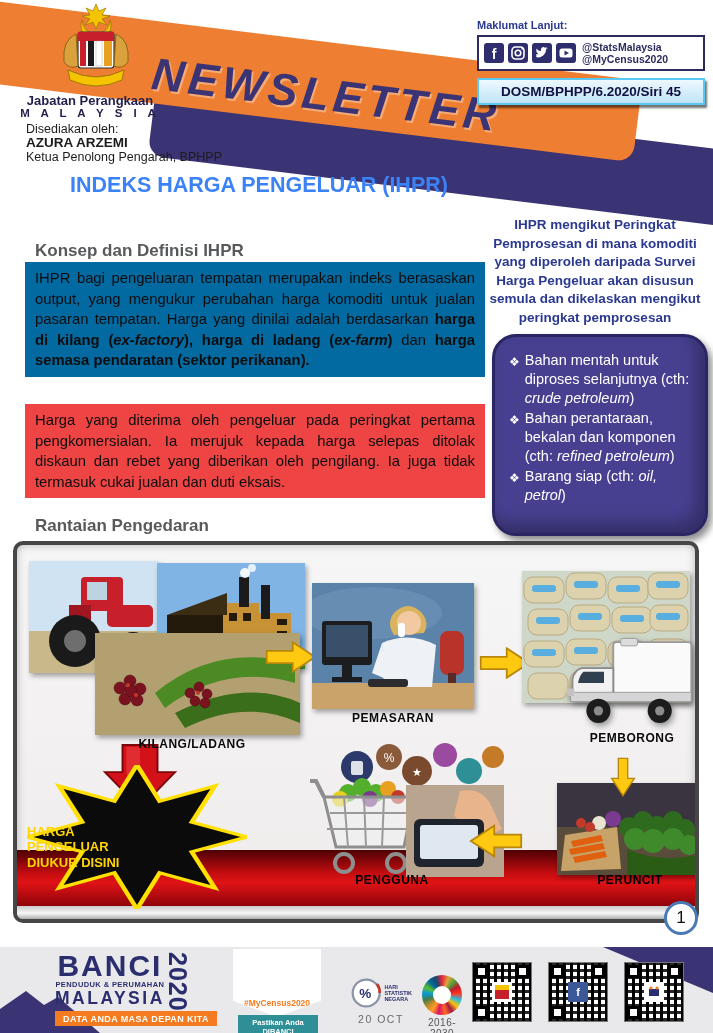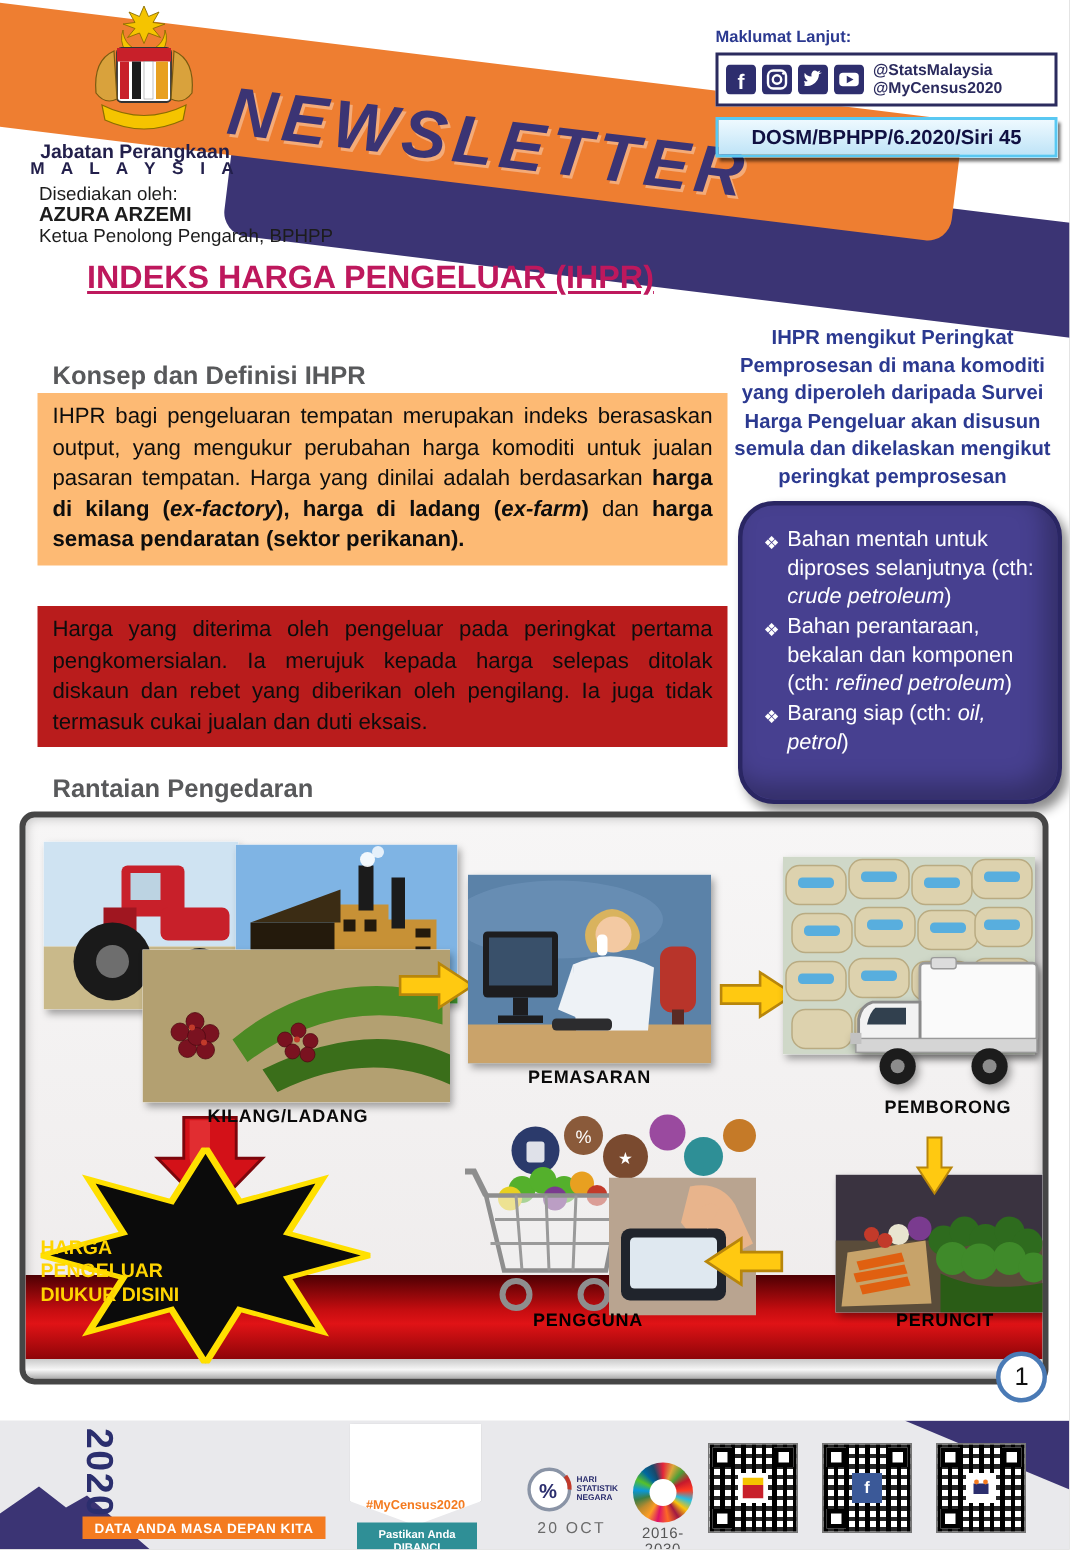--- a/index.html
+++ b/index.html
@@ -32,27 +32,27 @@
   .ref-badge{margin-top:7px;background:linear-gradient(#eef9ff,#bfe4f7);border:2px solid #59C8F2;
       box-shadow:2px 3px 2px rgba(0,0,0,.55);padding:4px 8px;text-align:center;
       font-size:13.5px;font-weight:800;color:#101042;white-space:nowrap;}
 
   .prepared{position:absolute;left:26px;top:122px;z-index:6;line-height:14px;color:#1c1c1c;}
   .prepared .p1{font-size:12.5px;}
   .prepared .p2{font-size:13.5px;font-weight:800;}
   .prepared .p3{font-size:12.5px;}
 
   
-  .title{position:absolute;left:14px;top:170px;width:466px;text-align:center;
-      color:#be185d;font-size:21.5px;font-weight:800;line-height:31px;text-decoration:underline;}
+  .title{position:absolute;left:26px;top:170px;width:466px;text-align:center;
+      color:#3b82f6;font-size:21.5px;font-weight:800;line-height:31px;}
   .h-sec{position:absolute;font-size:17px;font-weight:800;color:#58595B;}
   .box-def{position:absolute;left:25px;width:440px;padding:6px 10px;font-size:14.8px;line-height:20.5px;
       text-align:justify;color:#0d0d0d;}
-  .box-blue{top:262px;background:#fdba74;}
-  .box-pink{top:404px;background:#b91c1c;}
+  .box-blue{top:262px;background:#0369a1;}
+  .box-pink{top:404px;background:#ef4444;}
 
   .side-intro{position:absolute;left:479px;top:216px;width:232px;text-align:center;
       font-size:13.5px;font-weight:800;color:#2B3990;line-height:18.5px;}
   .purple-box{position:absolute;left:492px;top:334px;width:186px;height:172px;background:#474090;
       border:3px solid #2A2663;border-radius:24px;color:#fff;padding:14px 10px 10px 14px;
       box-shadow:4px 5px 7px rgba(0,0,0,.45), inset -8px -10px 16px rgba(0,0,0,.28);}
   .purple-box ul{margin:0;padding:0;list-style:none;font-size:14.5px;line-height:19px;}
   .purple-box li{display:flex;gap:5px;margin-bottom:1px;}
   .blt{flex:0 0 auto;font-size:12px;padding-top:2px;}
 
@@ -448,20 +448,25 @@
 
   <div class="footer">
     <svg class="abs" style="left:0;bottom:0;" width="100" height="54" viewBox="0 0 100 54">
       <polygon points="0,54 0,30 26,12 44,26 58,18 100,54" fill="#3B3474"></polygon>
     </svg>
     <svg class="abs" style="right:0;top:0;" width="150" height="58" viewBox="0 0 150 58">
       <polygon points="40,0 150,0 150,46" fill="#3B3474"></polygon>
     </svg>
 
     <div class="banci">
+      <div class="stack">
+        <div class="t1">BANCI</div>
+        <div class="t2">PENDUDUK &amp; PERUMAHAN</div>
+        <div class="t3">MALAYSIA</div>
+      </div>
       <div class="year">2020</div>
     </div>
     <div class="banci-bar">DATA ANDA MASA DEPAN KITA</div>
 
     <div class="pennant">
       <svg width="56" height="22" viewBox="0 0 56 22">
         <rect x="14" y="2" width="26" height="14" fill="#2B2E6E"></rect>
         <rect x="17" y="5" width="20" height="2" fill="#fff"></rect>
           <rect x="17" y="9" width="20" height="2" fill="#fff"></rect>
         <circle cx="7" cy="6" r="3.4" fill="#F47B20"></circle>

